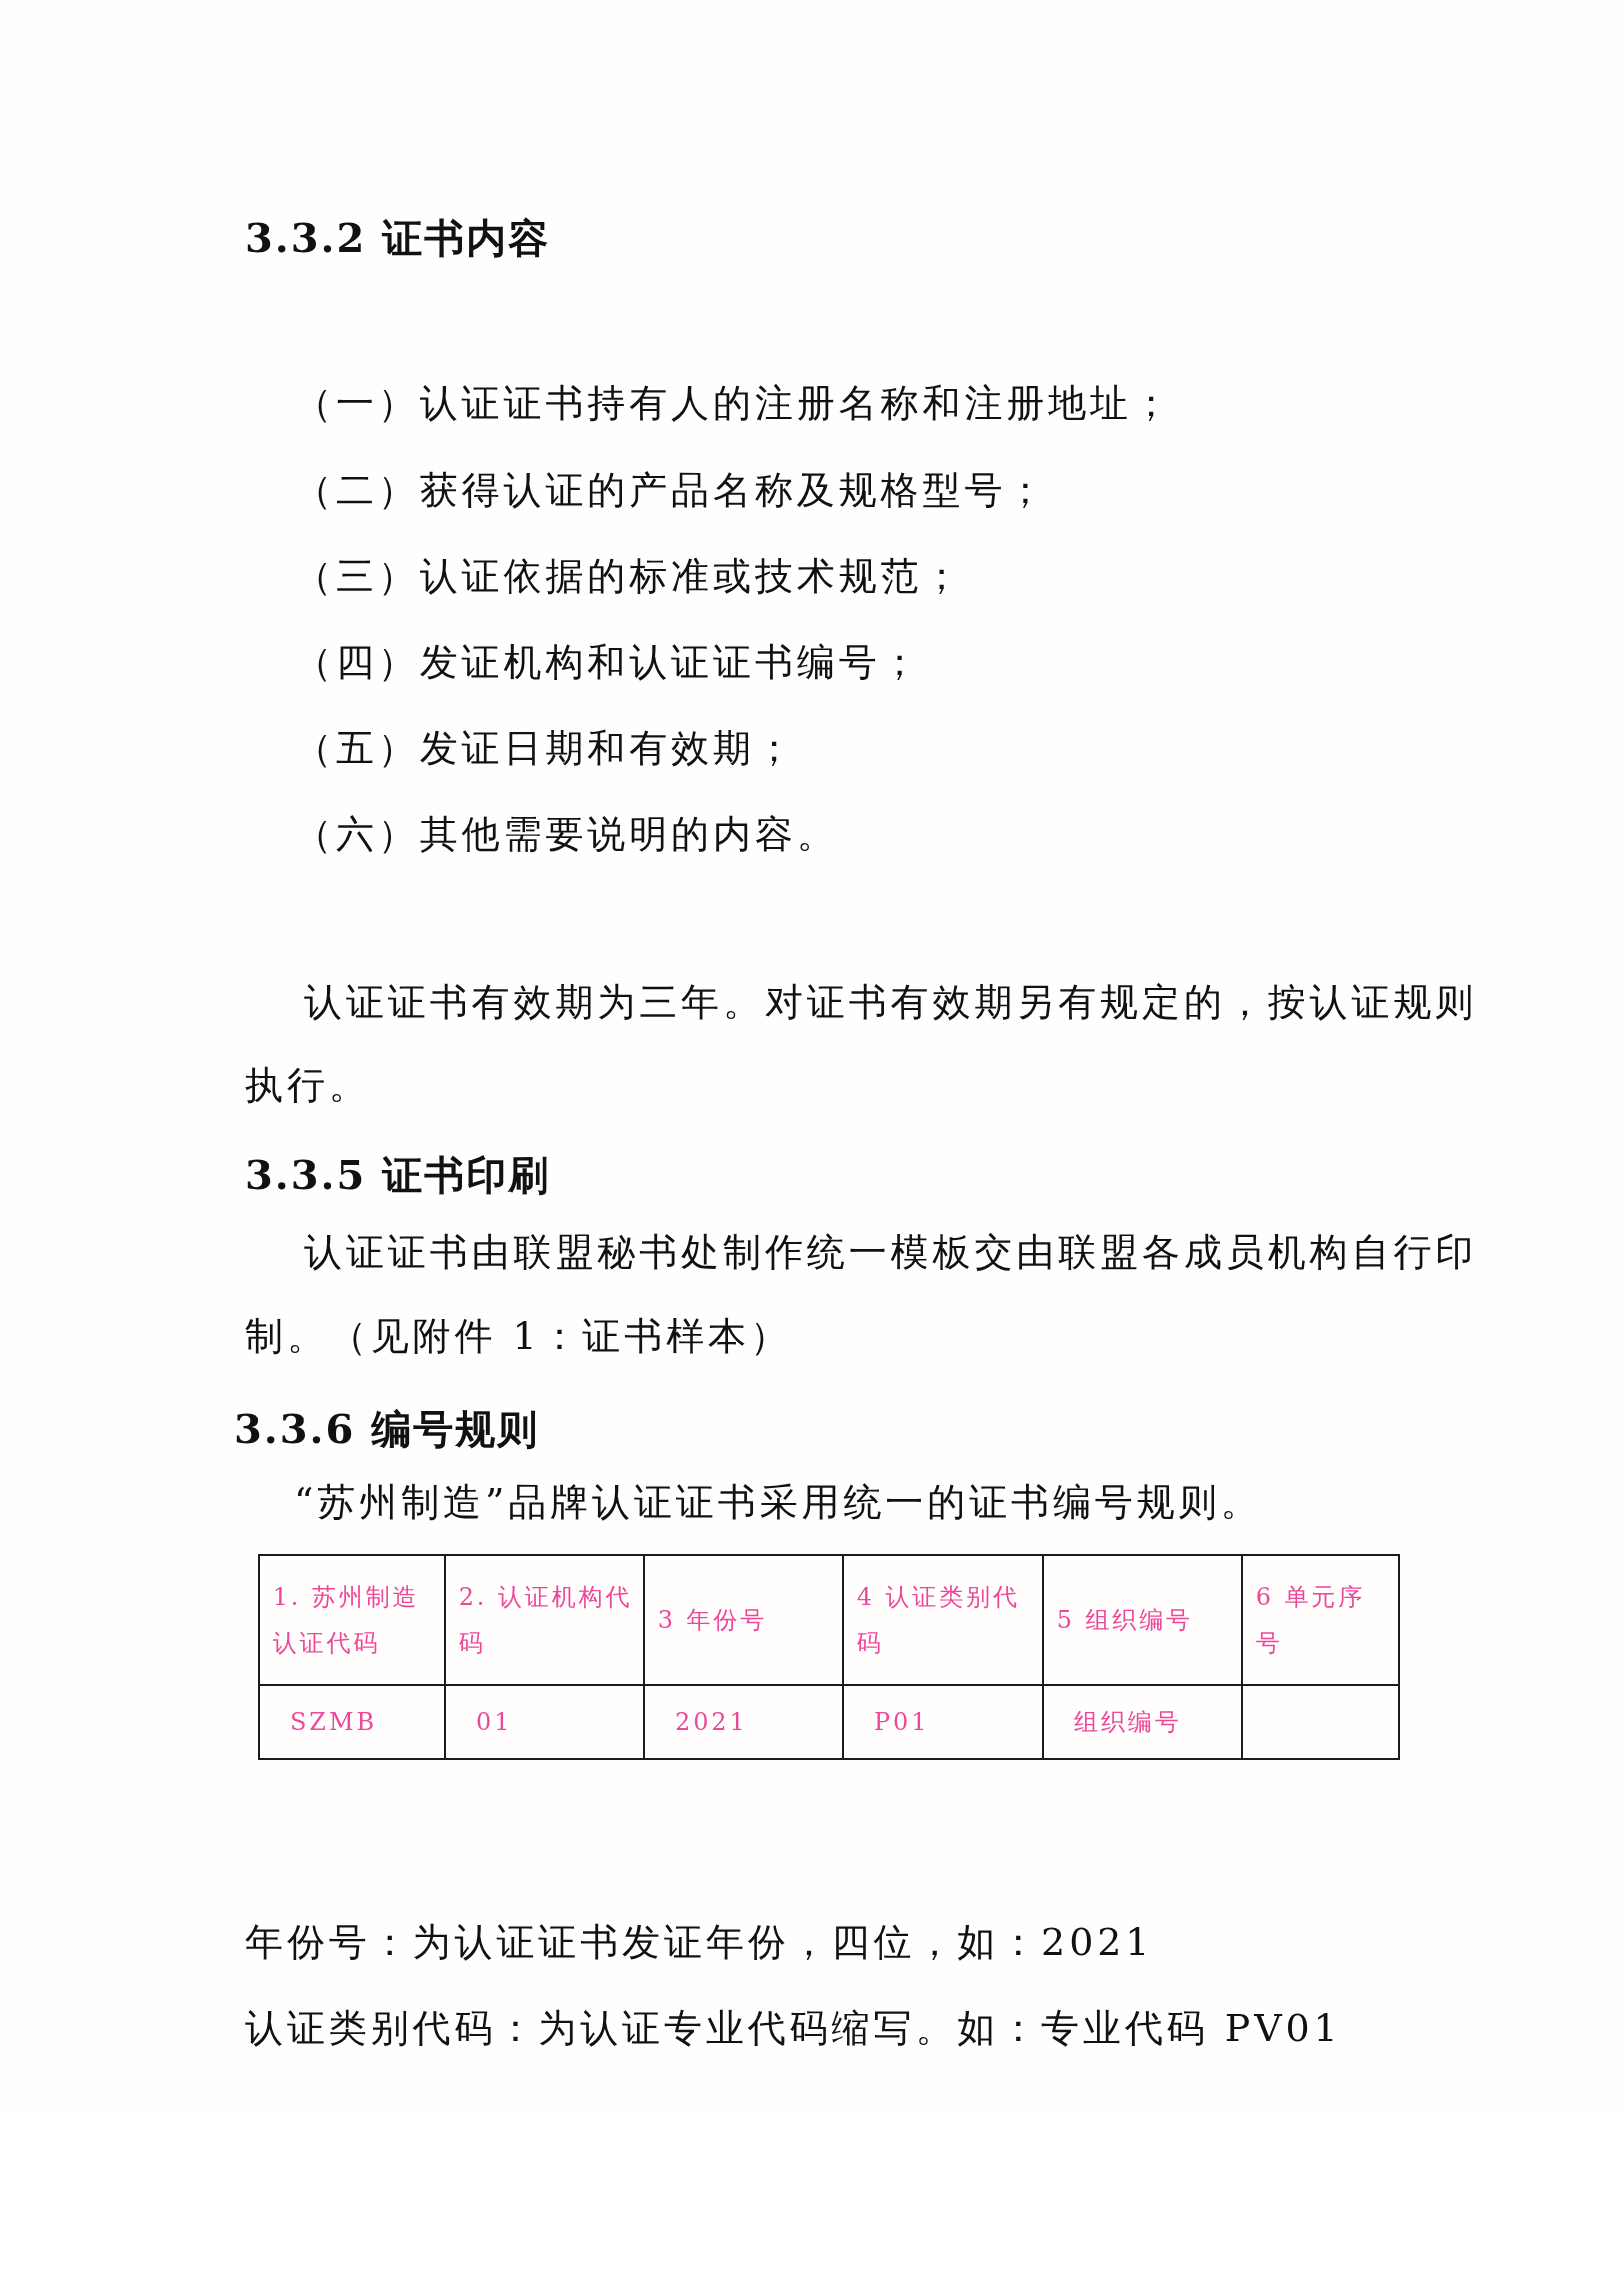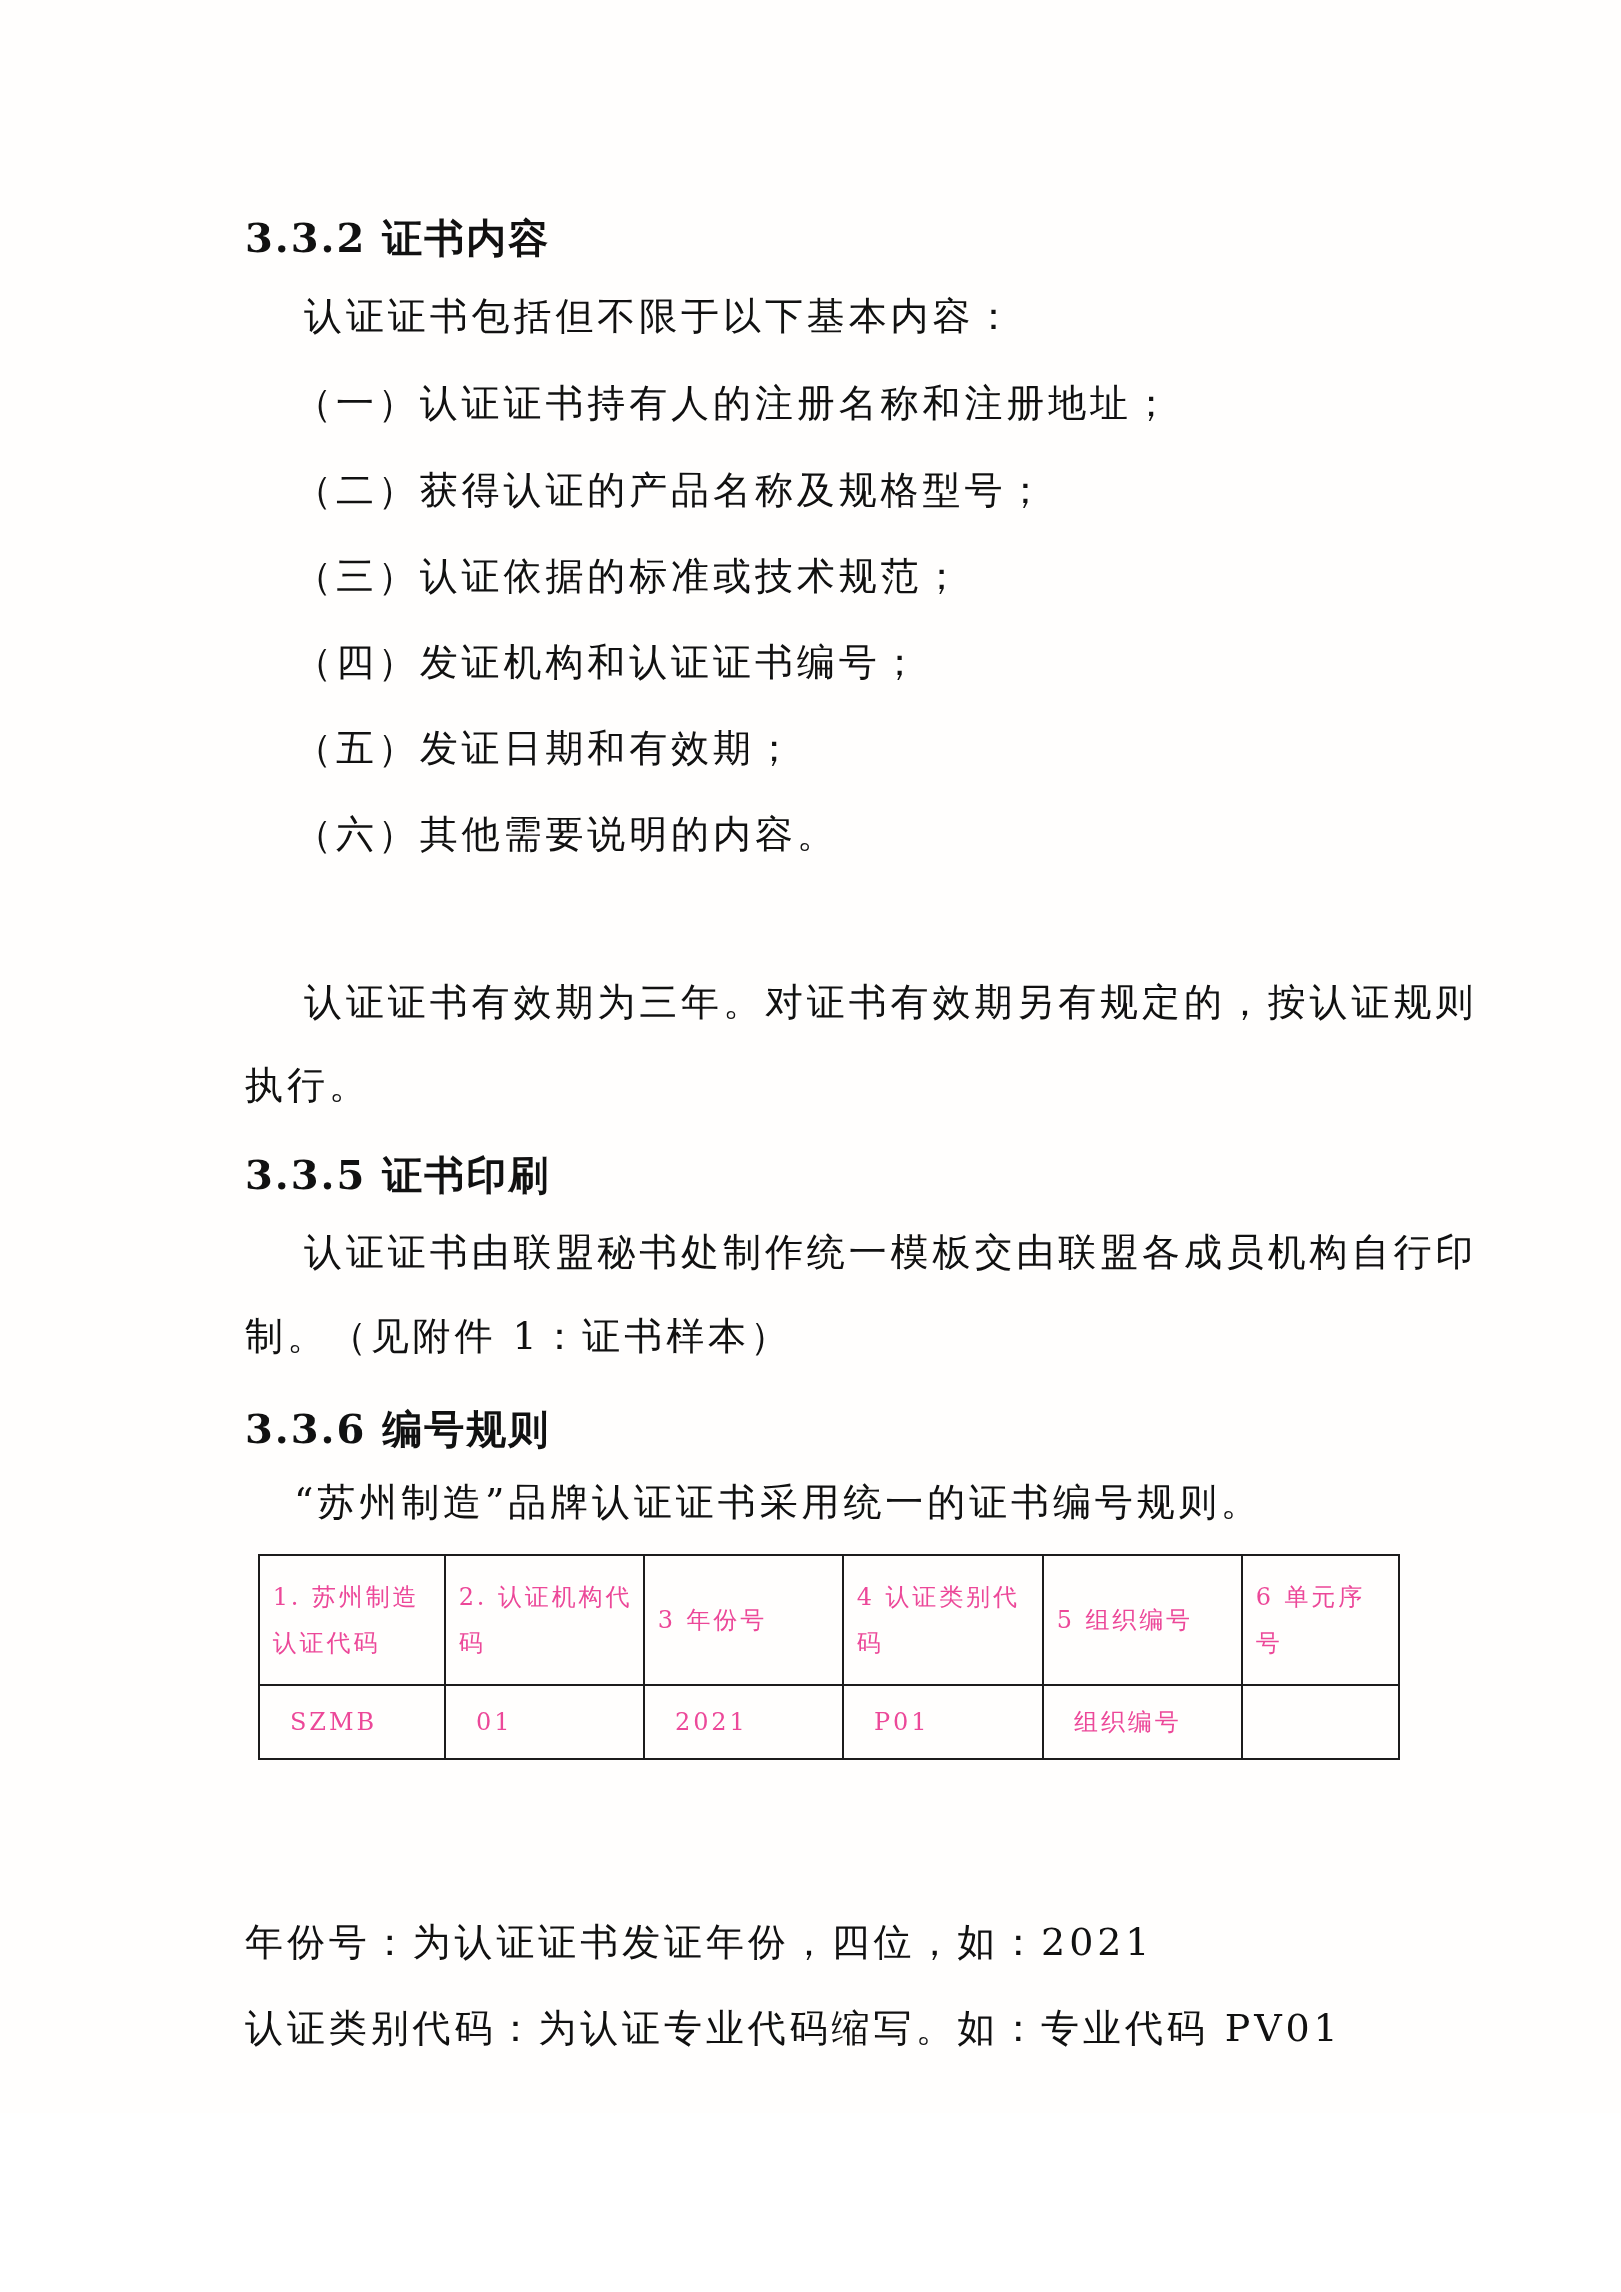--- a/index.html
+++ b/index.html
@@ -59,37 +59,36 @@
     font-size: 29px;
     letter-spacing: 0;
   }
 </style>
 </head>
 <body>
 
 <div class="page">
 
   <div class="heading" style="left:245px; top:218px;">3.3.2 证书内容</div>
-  <div class="line" style="left:304px; top:297px;">认证证书包括但不限于以下基本内容：</div>
 
   <div class="line" style="left:294px; top:384px;">（一）认证证书持有人的注册名称和注册地址；</div>
   <div class="line" style="left:294px; top:471px;">（二）获得认证的产品名称及规格型号；</div>
   <div class="line" style="left:294px; top:643px;">（四）发证机构和认证证书编号；</div>
   <div class="line" style="left:294px; top:557px;">（三）认证依据的标准或技术规范；</div>
   <div class="line" style="left:294px; top:729px;">（五）发证日期和有效期；</div>
   <div class="line" style="left:294px; top:815px;">（六）其他需要说明的内容。</div>
 
   <div class="line" style="left:304px; top:983px;">认证证书有效期为三年。对证书有效期另有规定的，按认证规则</div>
   <div class="line" style="left:245px; top:1066px;">执行。</div>
 
   <div class="heading" style="left:245px; top:1155px;">3.3.5 证书印刷</div>
   <div class="line" style="left:304px; top:1233px;">认证证书由联盟秘书处制作统一模板交由联盟各成员机构自行印</div>
   <div class="line" style="left:245px; top:1317px;">制。（见附件 1：证书样本）</div>
 
-  <div class="heading" style="left:245px; top:1409px;">3.3.6 编号规则</div>
+  <div class="heading" style="left:234px; top:1409px;">3.3.6 编号规则</div>
   <div class="line" style="left:294px; top:1483px;">“苏州制造”品牌认证证书采用统一的证书编号规则。</div>
 
   <table class="num-table">
     <colgroup>
       <col style="width:186px">
         <col style="width:199px">
         <col style="width:199px">
       <col style="width:200px">
         <col style="width:199px">
         <col style="width:157px">

